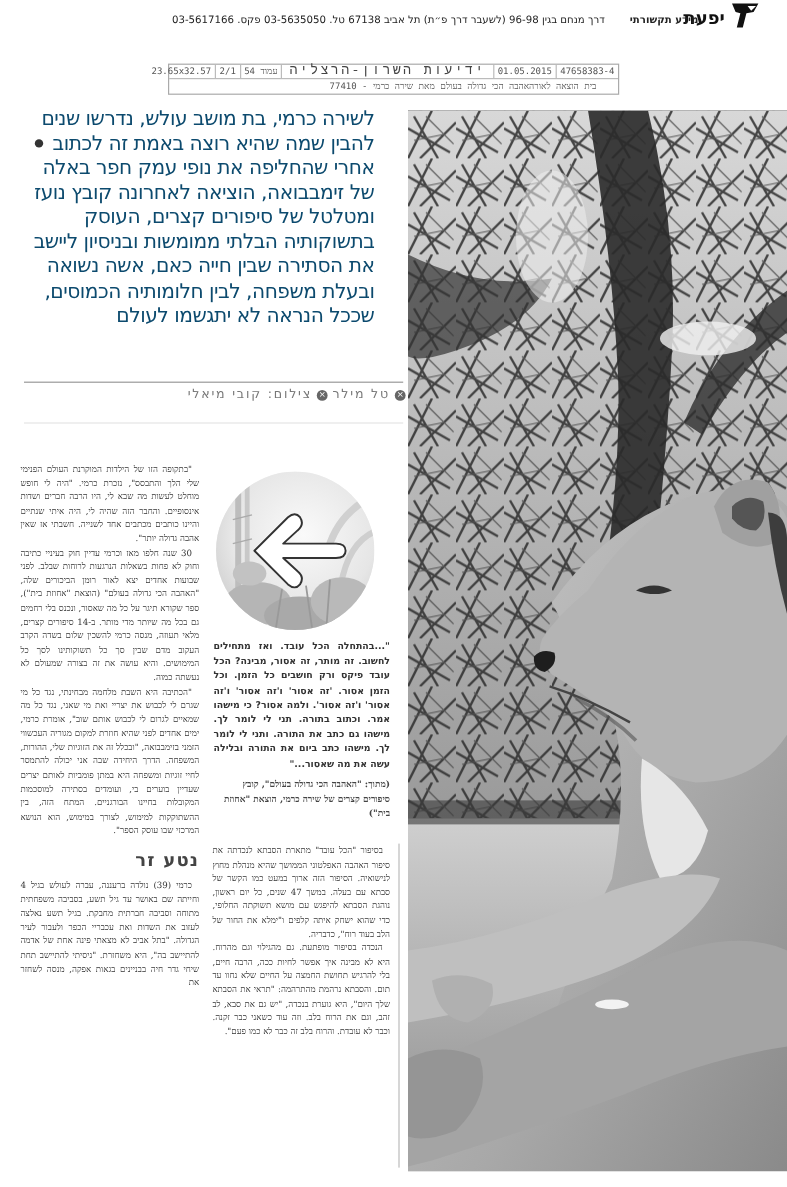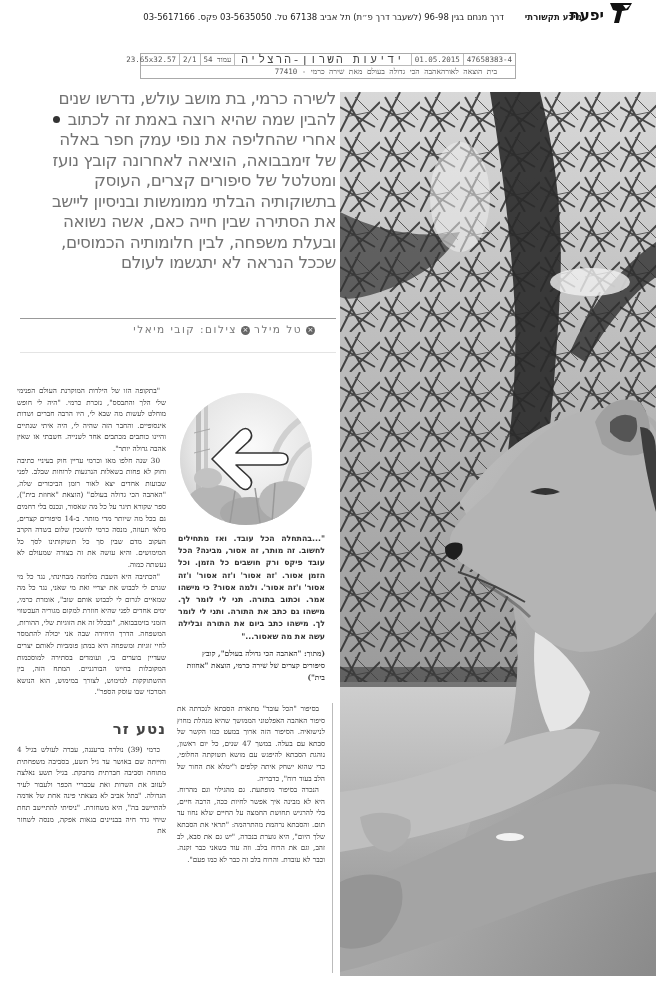--- a/index.html
+++ b/index.html
@@ -32,30 +32,30 @@
     color: #555; font-size: 7.5px;
   }
   .meta-row1 { display: flex; height: 12px; border-bottom: 1px solid #bbb; }
   .meta-cell { border-left: 1px solid #bbb; padding: 0 3px; line-height: 12px; white-space: nowrap; }
   .meta-cell:last-child { border-left: none; }
   .meta-pub { font-family: Liberation Mono, monospace; font-size: 11px; letter-spacing: 2px; color: #444; padding: 0 6px; line-height: 12px; }
   .meta-row2 { height: 12px; line-height: 12px; padding-right: 18px; white-space: nowrap; }
 
   
   .lead {
-    position: absolute; left: 40px; top: 88px; width: 296px;
+    position: absolute; left: 16px; top: 88px; width: 296px;
     direction: rtl; text-align: right;
     font-family: "DejaVu Sans", sans-serif; font-size: 16.8px; line-height: 20.5px;
-    color: #737373; font-weight: normal; letter-spacing: -0.4px;
+    color: #0c4a6e; font-weight: normal; letter-spacing: -0.4px;
   }
   .lead .dot { display: inline-block; width: 7px; height: 7px; border-radius: 50%; background: #333; vertical-align: middle; margin: 0 3px; }
 
   .rule-top { position: absolute; left: 20px; top: 318px; width: 316px; height: 1px; background: #999; }
   .credits {
-    position: absolute; left: 9px; top: 323px; width: 316px; direction: rtl;
+    position: absolute; left: 32px; top: 323px; width: 316px; direction: rtl;
     font-size: 10.5px; color: #777; letter-spacing: 1.5px; padding-right: 6px; white-space: nowrap;
   }
   .credits .x-icon {
     display: inline-block; width: 9px; height: 9px; border-radius: 50%; background: #666; color: #fff;
     font-size: 7px; line-height: 9px; text-align: center; vertical-align: middle; margin: 0 4px; letter-spacing: 0;
   }
   .rule-bottom { position: absolute; left: 20px; top: 352px; width: 316px; height: 1px; background: #e4e4e4; }
 
   
   .photo {
@@ -67,21 +67,21 @@
     position: absolute; direction: rtl; text-align: justify; text-align-last: right;
     font-family: "DejaVu Serif", serif; font-size: 7.2px; line-height: 11.6px; color: #333;
   }
   .col p { text-indent: 6px; }
   .col-left { left: 17px; top: 385px; width: 149px; }
   .col-mid  { left: 177px; top: 703px; width: 148px; }
   .col-divider { position: absolute; left: 332px; top: 703px; width: 1px; height: 270px; background: #bbb; }
 
   .subhead {
     font-family: "DejaVu Sans", sans-serif; font-weight: bold; font-size: 15px; line-height: 22px;
-    color: #444; text-align: right; margin: 20px 0 4px 0; text-indent: 0 !important; letter-spacing: 1px;
+    color: #444; text-align: right; margin: 8px 0 4px 0; text-indent: 0 !important; letter-spacing: 1px;
   }
 
   
   .pull-quote {
     position: absolute; left: 178px; top: 533px; width: 147px; direction: rtl; text-align: justify; text-align-last: right;
     font-family: "DejaVu Sans", sans-serif; font-weight: bold; font-size: 7.8px; line-height: 12.2px; color: #333;
   }
   .pull-source {
     position: absolute; left: 178px; top: 648px; width: 147px; direction: rtl; text-align: right;
     font-family: "DejaVu Serif", serif; font-size: 7.5px; line-height: 12px; color: #444; font-weight: bold;

